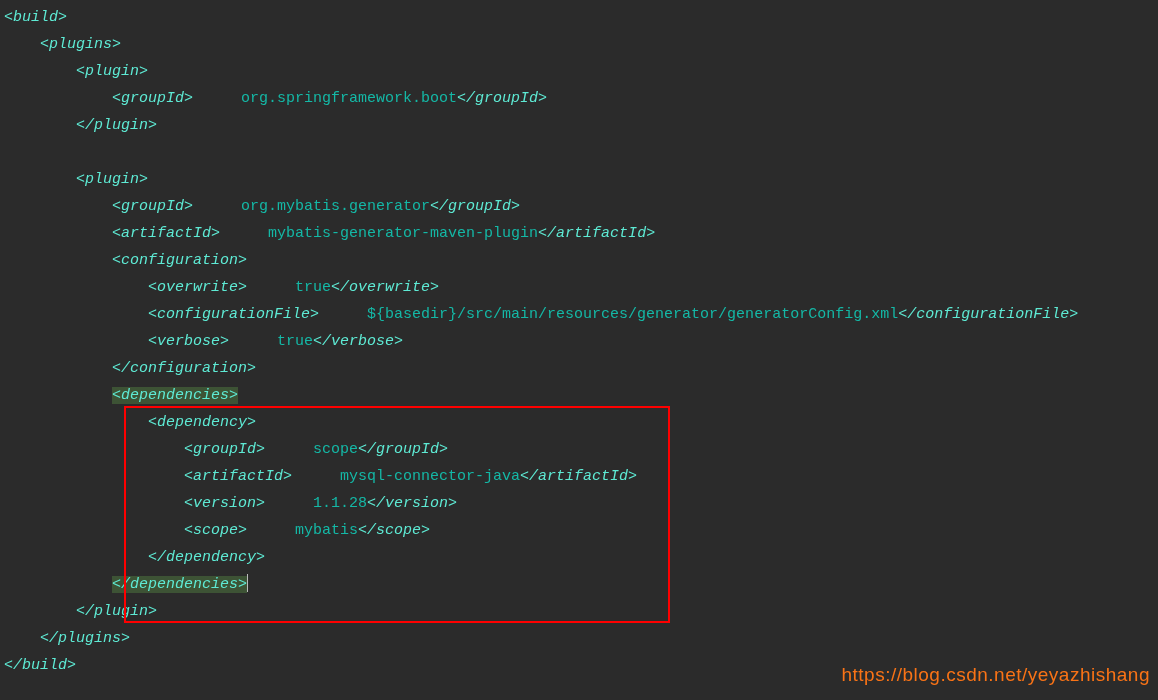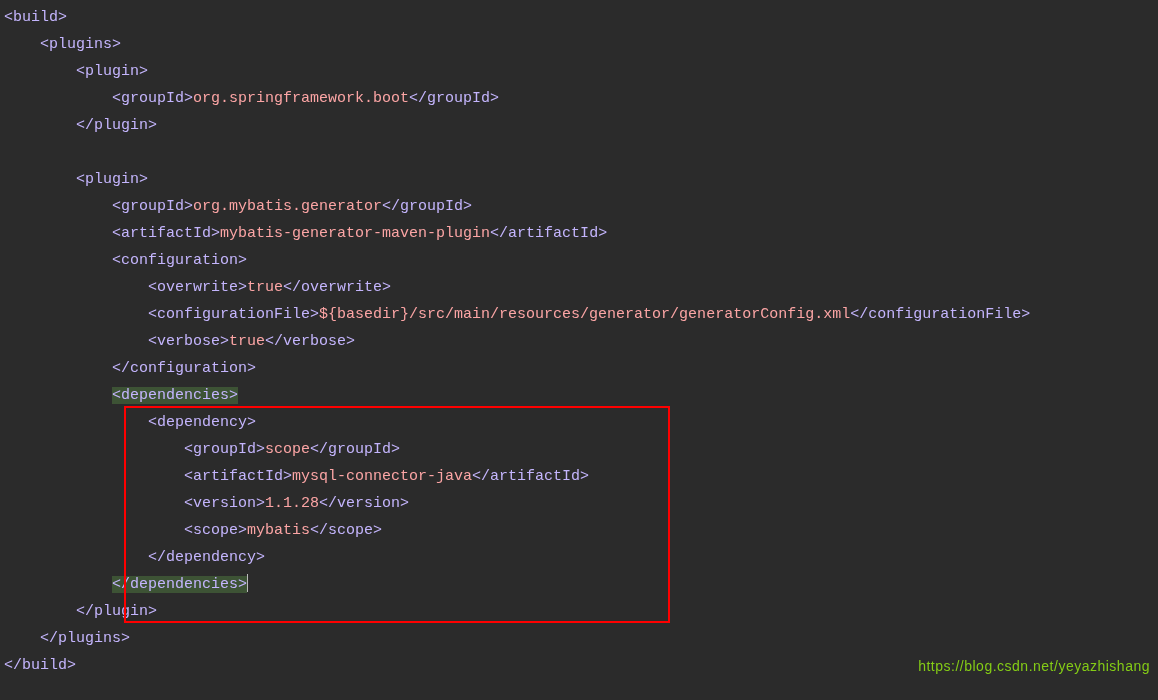--- a/index.html
+++ b/index.html
@@ -10,22 +10,22 @@
     font-size: 15px;
     line-height: 27px;
     color: #a9b7c6;
     width: 1158px;
     height: 700px;
     box-sizing: border-box;
     overflow: hidden;
     position: relative;
   }
   .line { white-space: pre; }
-  .tag { color: #c4b5fd; }
-  .text { color: #fca5a5; }
+  .tag { color: #5eead4; font-style: italic; }
+  .text { color: #14b8a6; margin-left: 48px; }
   .comment { color: #808080; }
   .hl { background: #3d5335; }
   .redbox {
     position: absolute;
     border: 2px solid #ff0000;
     left: 124px;
     top: 406px;
     width: 542px;
     height: 213px;
     pointer-events: none;
@@ -34,24 +34,24 @@
     display: inline-block;
     width: 1px;
     height: 18px;
     background: #bbbbbb;
     vertical-align: middle;
     margin-bottom: 3px;
   }
   .watermark {
     position: absolute;
     right: 8px;
-    bottom: 20px;
-    color: #84cc16;
+    bottom: 12px;
+    color: #f97316;
     font-family: Arial, sans-serif;
-    font-size: 14px;
+    font-size: 19px;
     letter-spacing: 0.5px;
   }
 </style>
 </head>
 <body>
 
 <div>
 <div class="line"><span></span><span class="tag">&lt;build&gt;</span></div>
 <div class="line"><span>    </span><span class="tag">&lt;plugins&gt;</span></div>
 <div class="line"><span>        </span><span class="tag">&lt;plugin&gt;</span></div>

